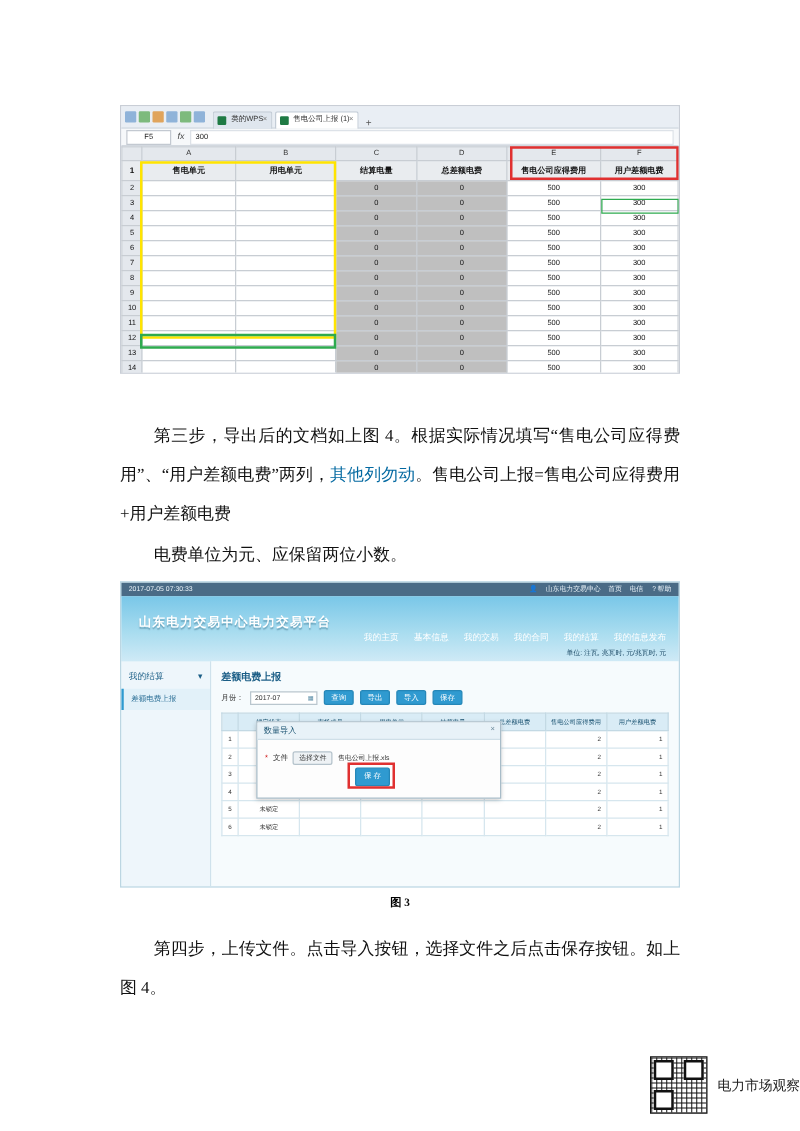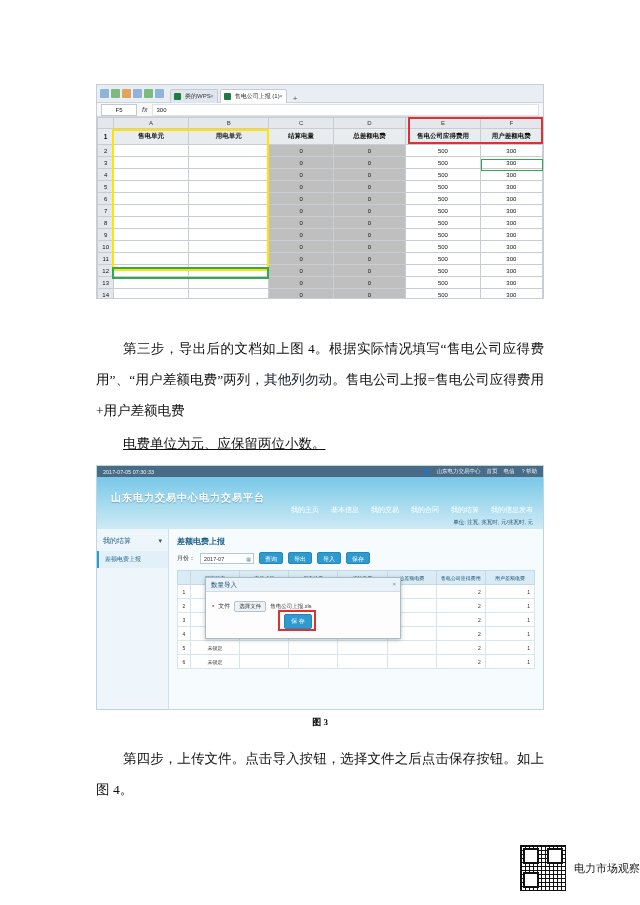--- a/index.html
+++ b/index.html
@@ -66,21 +66,21 @@
     font-family:"Liberation Serif", serif;
   }
 
   
   .para{
     position:absolute;left:96px;width:448px;
     font-family:"Liberation Serif", serif;
     font-size:13.5px;line-height:31px;color:#111;text-align:justify;
   }
   .indent{text-indent:27px;}
-  .red{color:#0f172a;}
+  .red{color:#0369a1;}
 
   
   .fig4{
     position:absolute;left:96px;top:465px;width:448px;height:245px;
     background:#dff0f7;border:1px solid #bcd6e2;box-sizing:border-box;overflow:hidden;
   }
   .w-topbar{
     height:11px;background:#4a6b86;display:flex;align-items:center;
     justify-content:space-between;padding:0 6px;box-sizing:border-box;
     font-size:5.5px;color:#e8f1f7;
@@ -357,21 +357,21 @@
       <div class="grnbox" style="left:15px;top:150px;width:157px;height:12px;"></div>
       <div class="grnbox" style="left:384px;top:42px;width:62px;height:12px;border-width:1.5px;"></div>
     </div>
   </div>
 
 
   <div class="para indent" style="top:333px;">
     <span>第三步，导出后的文档如上图 4。根据实际情况填写“售电公司</span><span>应得费用”、“用户差额电费”两列，</span><span class="red">其他列勿动</span><span>。售电公司上报=售电公</span><span>司应得费用+用户差额电费</span>
   </div>
 
-  <div class="para indent" style="top:428px;text-decoration:underline;">电费单位为元、应保留两位小数。</div>
+  <div class="para indent" style="top:428px;">电费单位为元、应保留两位小数。</div>
 
   <div class="fig4">
     <div class="w-topbar">
       <span>2017-07-05  07:30:33</span>
       <span class="w-top-right">
         <span>👤</span>
         <span>山东电力交易中心</span>
         <span>首页</span>
         <span>电信</span>
         <span>？帮助</span>

